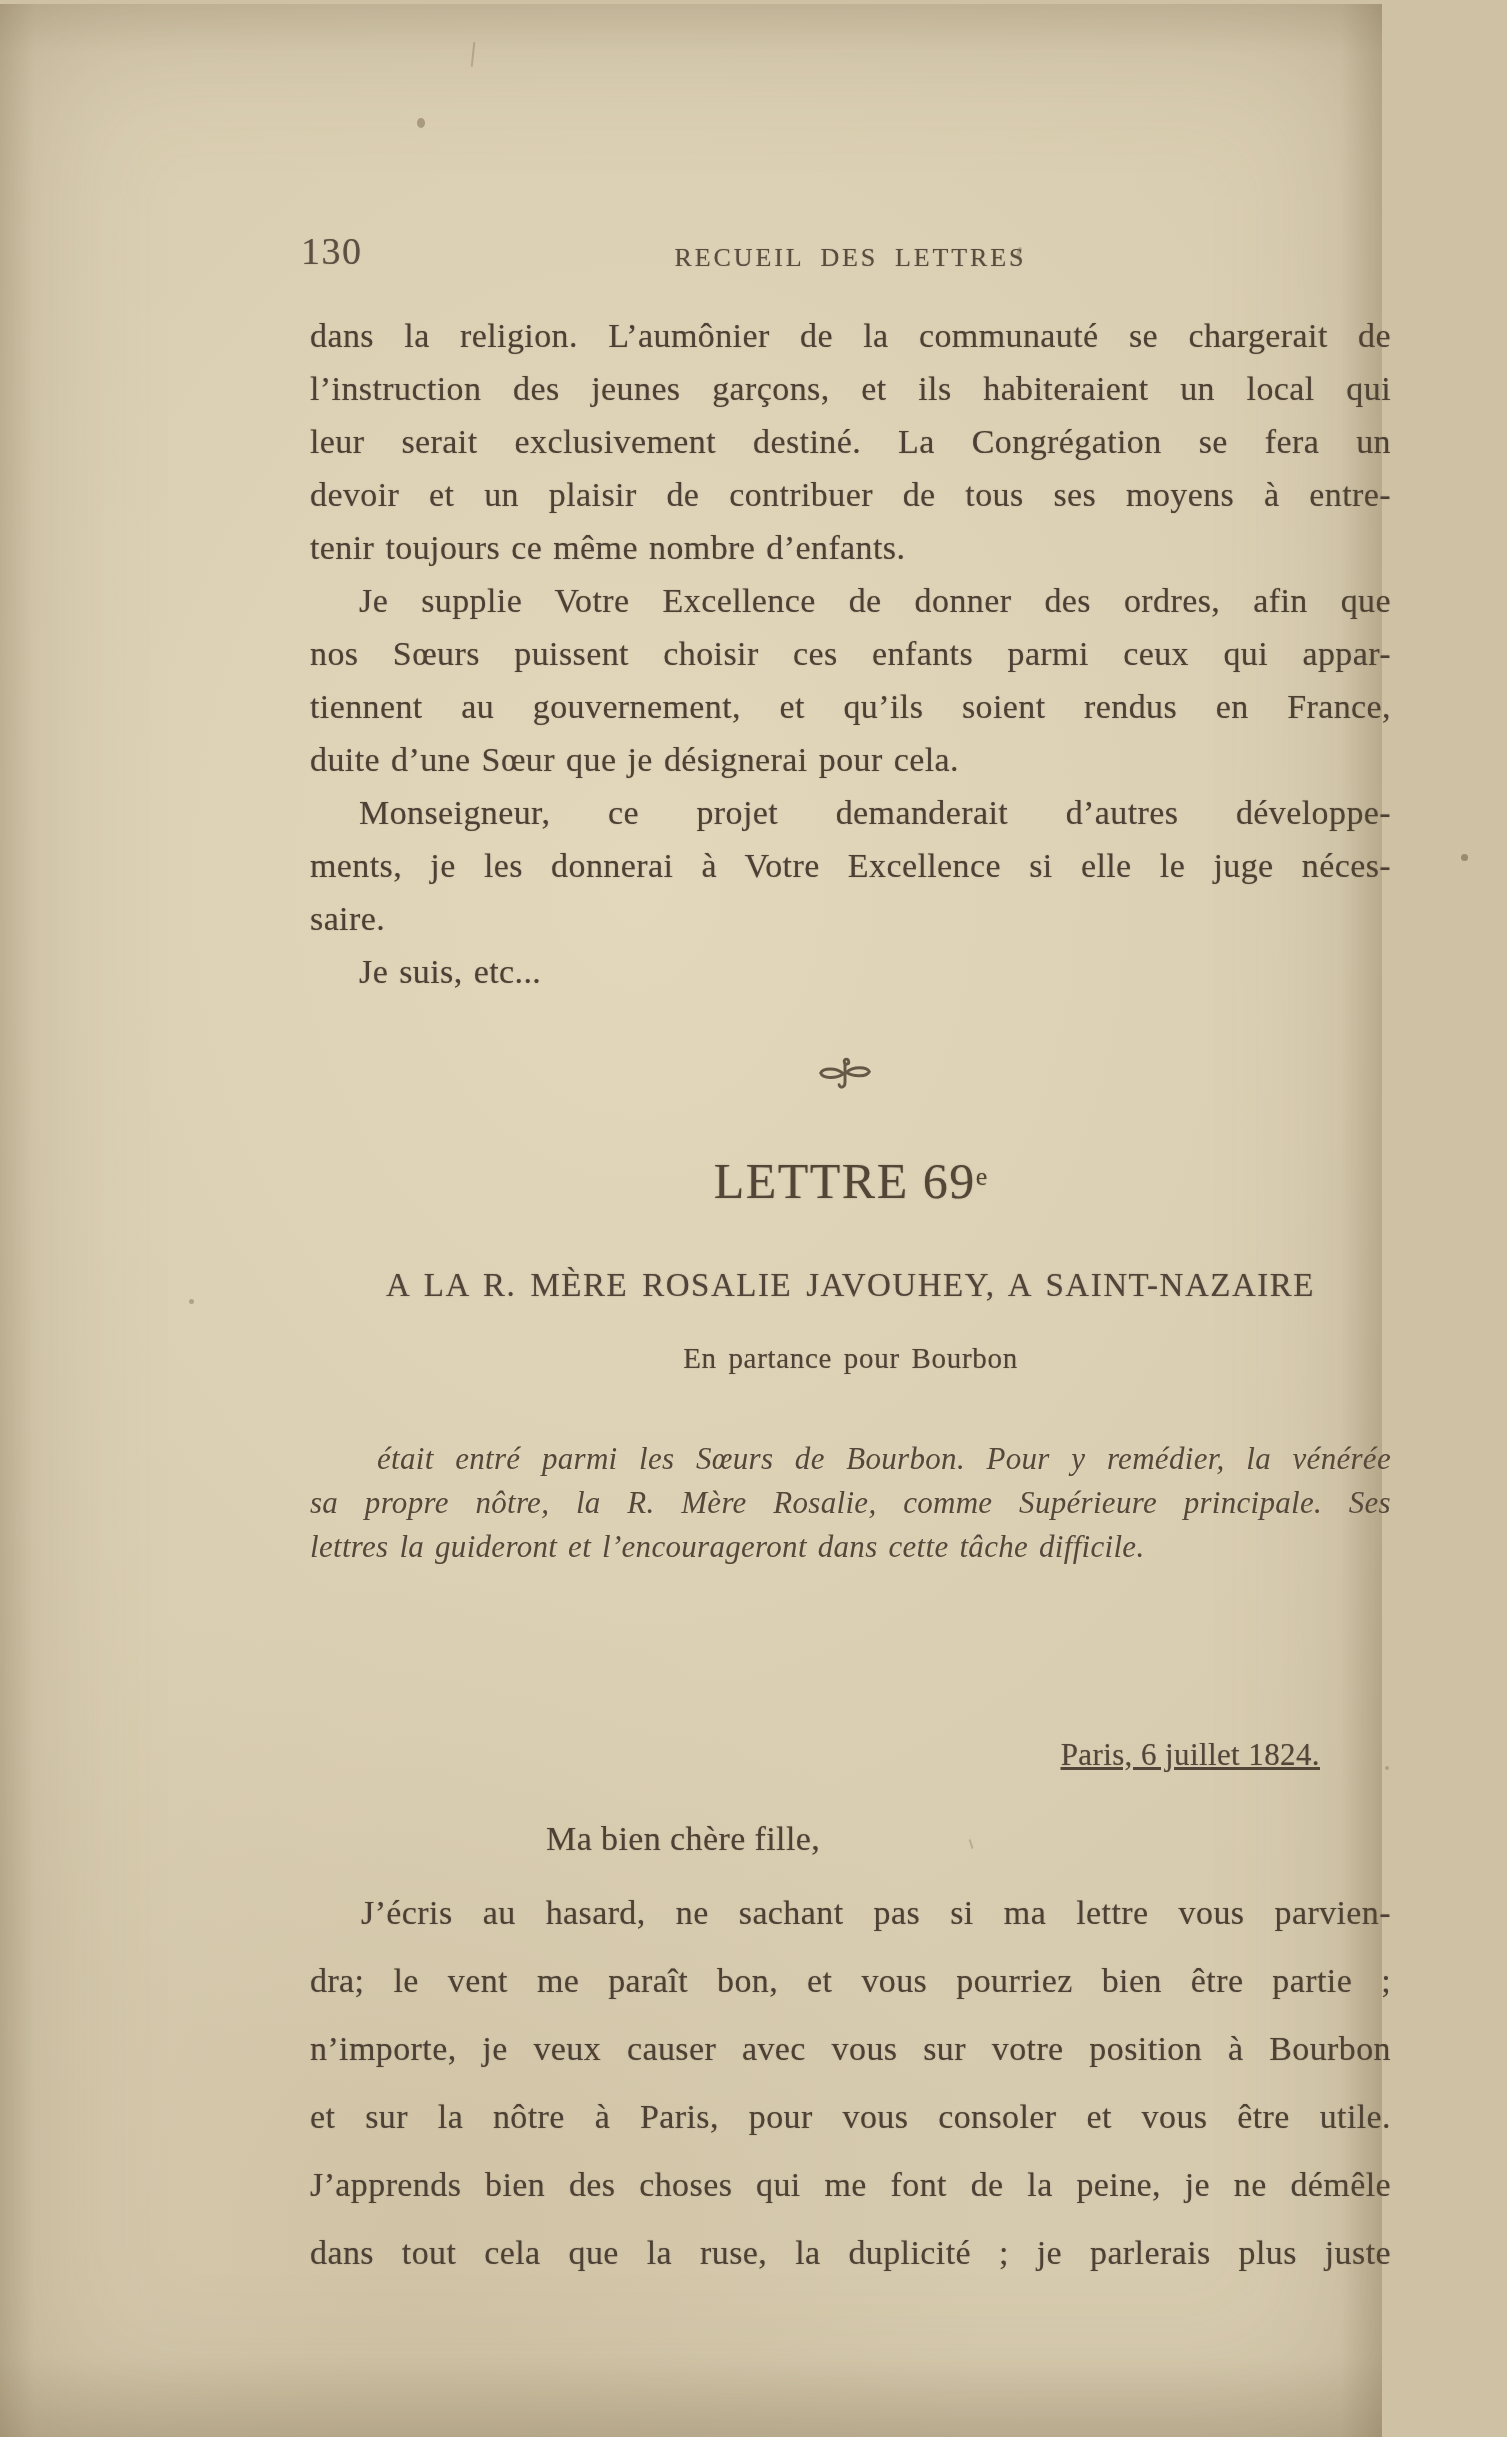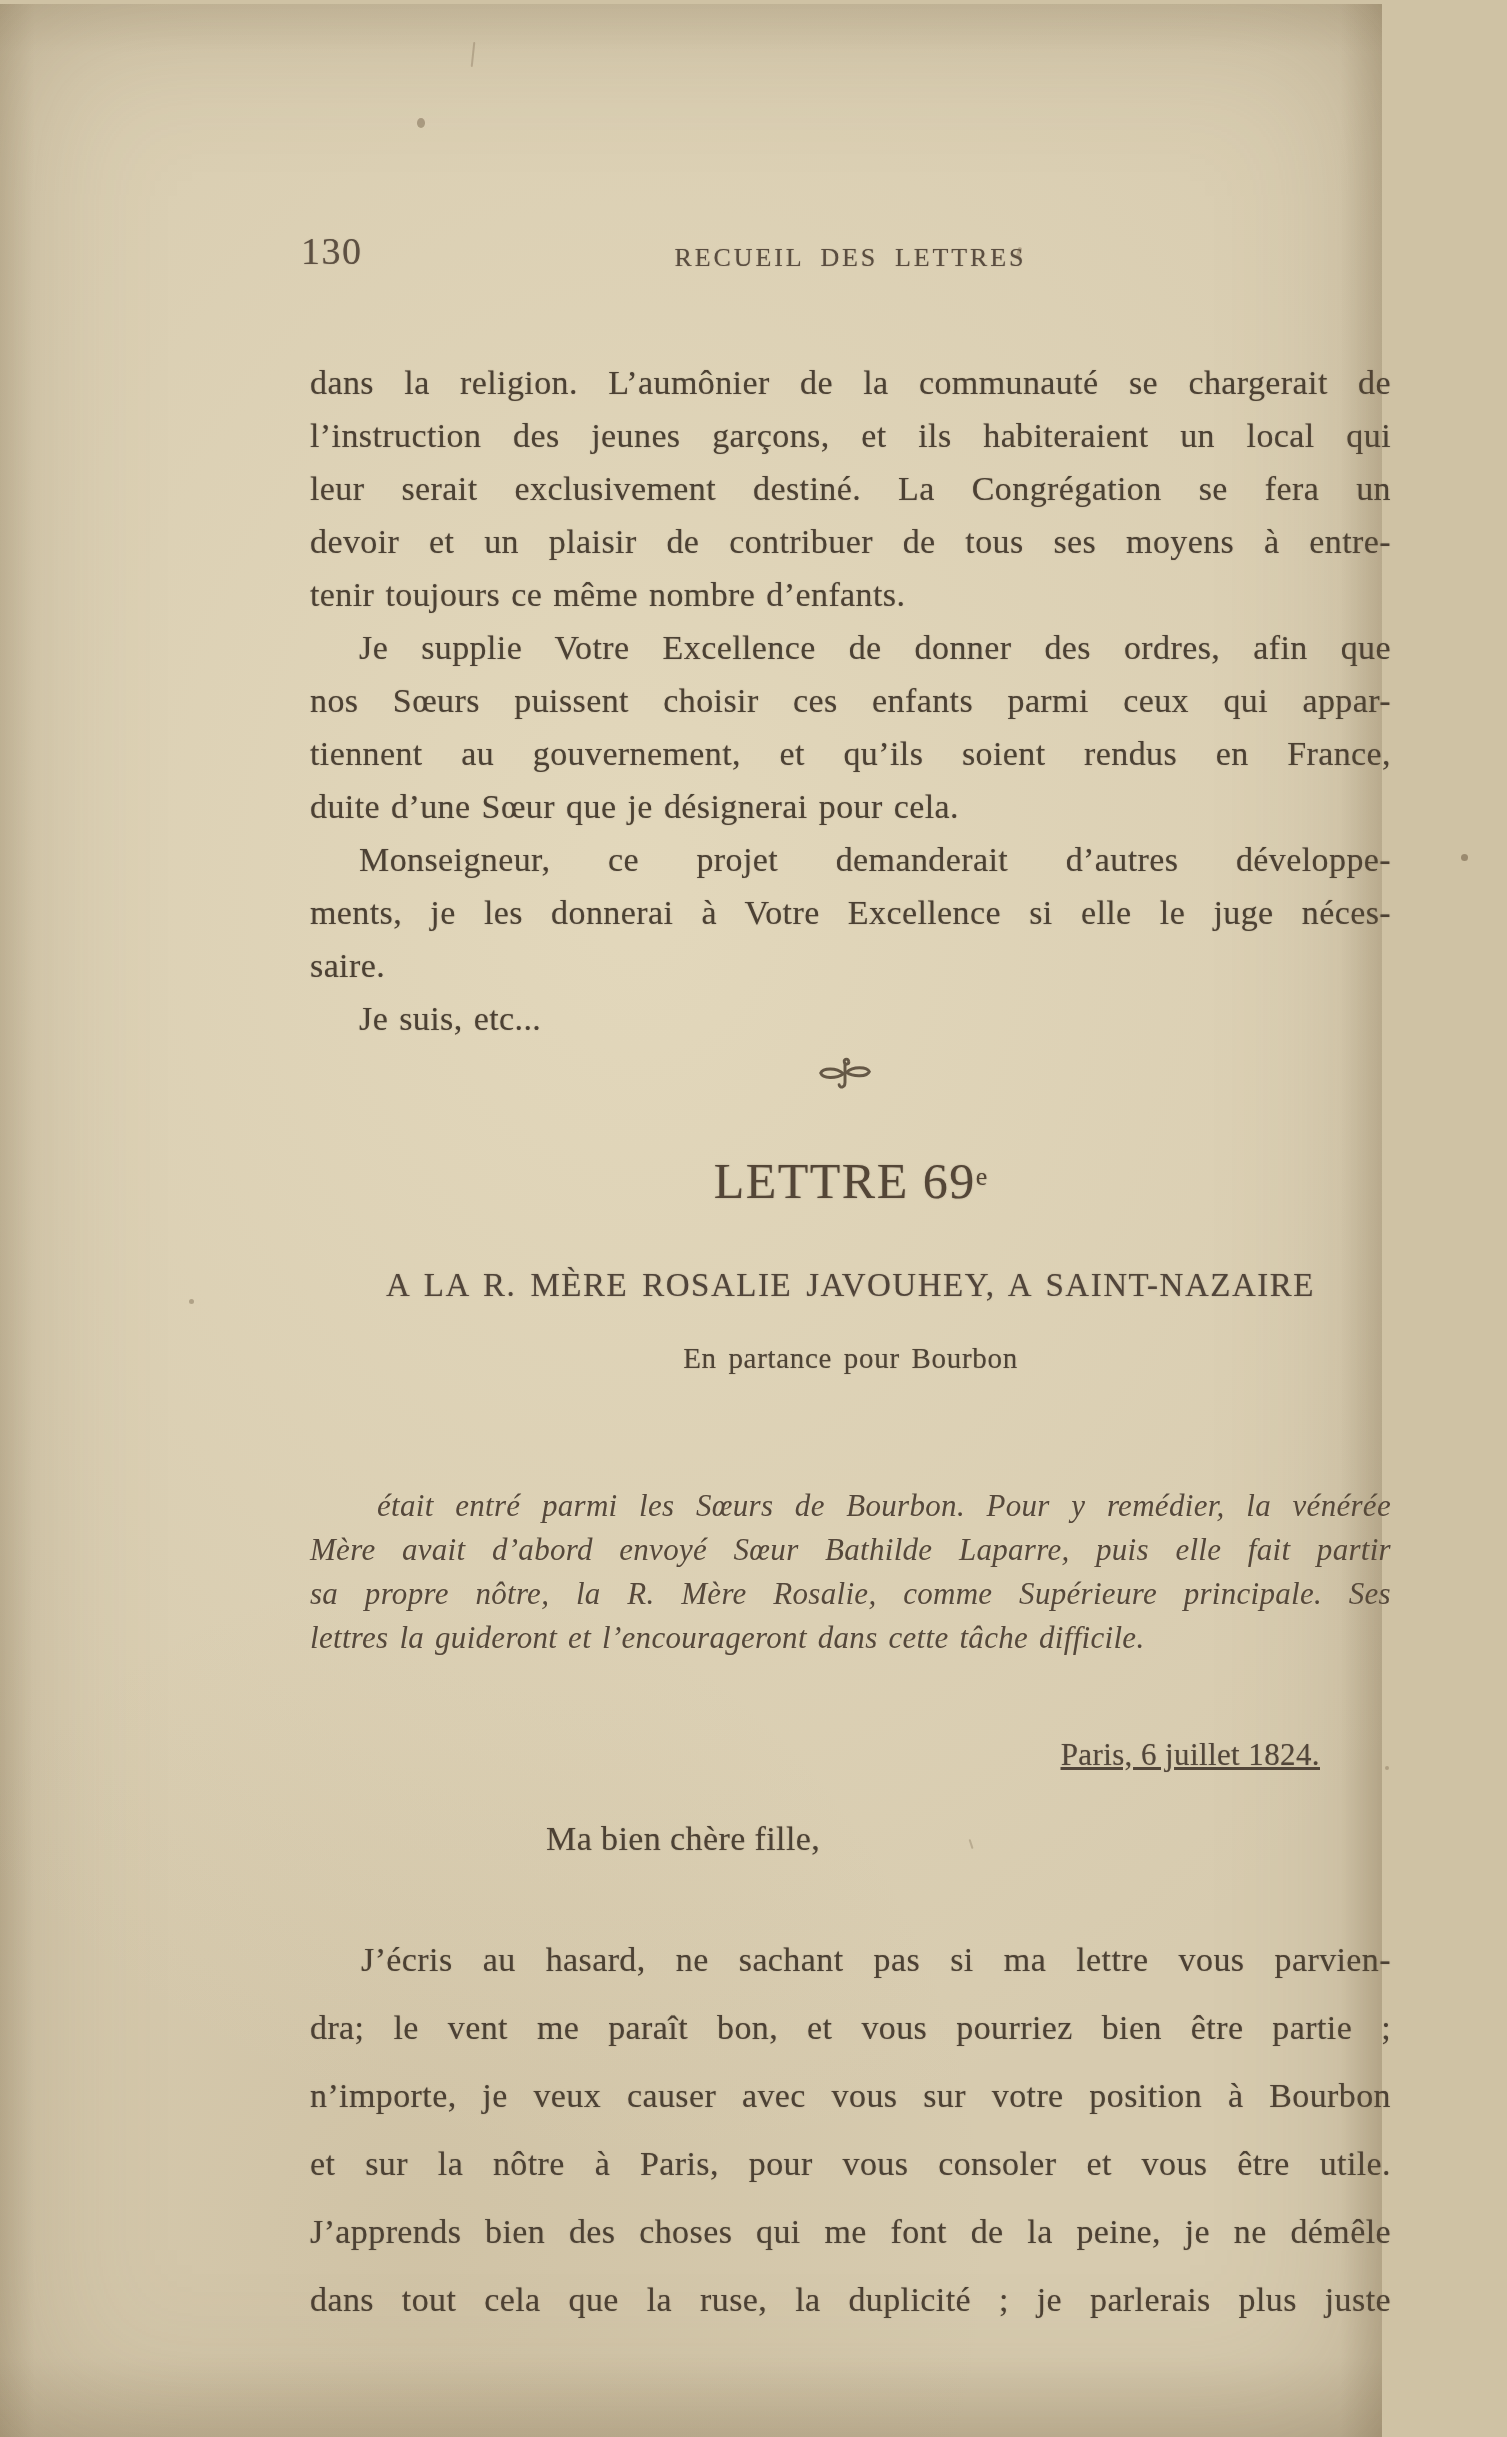--- a/index.html
+++ b/index.html
@@ -28,21 +28,21 @@
     position:absolute;left:301px;top:225px;
     font-size:38px;color:#5d5042;letter-spacing:1.5px;
     text-shadow:0 0 1.1px rgba(93,80,66,.5);
   }
   .runtitle{
     position:absolute;left:310px;top:239px;width:1081px;
     text-align:center;font-size:26px;letter-spacing:2.9px;word-spacing:7.3px;
     color:#5a4d40;text-shadow:0 0 1.1px rgba(90,77,64,.5);
   }
 
-  .textcol{position:absolute;left:310px;width:1081px;margin-top:47px;}
+  .textcol{position:absolute;left:310px;width:1081px;}
 
   .body-a{top:305px;font-size:34px;line-height:53px;letter-spacing:0.4px;word-spacing:2.2px;}
   .body-a .bline{height:53px;text-align:justify;text-align-last:justify;overflow:visible;}
   .para .bline:last-child{text-align-last:left;}
   .para.ind .bline:first-child{text-indent:49px;}
 
   .ornament{position:absolute;left:817px;top:1052px;width:56px;height:37px;}
 
   .letter-head{
     position:absolute;left:310px;top:1148px;width:1081px;text-align:center;
@@ -129,21 +129,20 @@
     </svg>
   </div>
 
   <div class="letter-head"><span>LETTRE 69</span><span class="ord">e</span></div>
 
   <div class="addressee">A LA R. MÈRE ROSALIE JAVOUHEY, A SAINT-NAZAIRE</div>
   <div class="subtitle">En partance pour Bourbon</div>
 
   <section class="textcol preamble">
       <div class="iline">était entré parmi les Sœurs de Bourbon. Pour y remédier, la vénérée</div>
-      <div class="iline">Mère avait d’abord envoyé Sœur Bathilde Laparre, puis elle fait partir</div>
       <div class="iline">sa propre nôtre, la R. Mère Rosalie, comme Supérieure principale. Ses</div>
       <div class="iline">lettres la guideront et l’encourageront dans cette tâche difficile.</div>
     </section>
 
   <div class="dateline">Paris, 6 juillet 1824.</div>
   <div class="salutation">Ma bien chère fille,</div>
 
   <section class="textcol body-b ink">
       <div class="cline">J’écris au hasard, ne sachant pas si ma lettre vous parvien-</div>
       <div class="cline">dra; le vent me paraît bon, et vous pourriez bien être partie ;</div>

